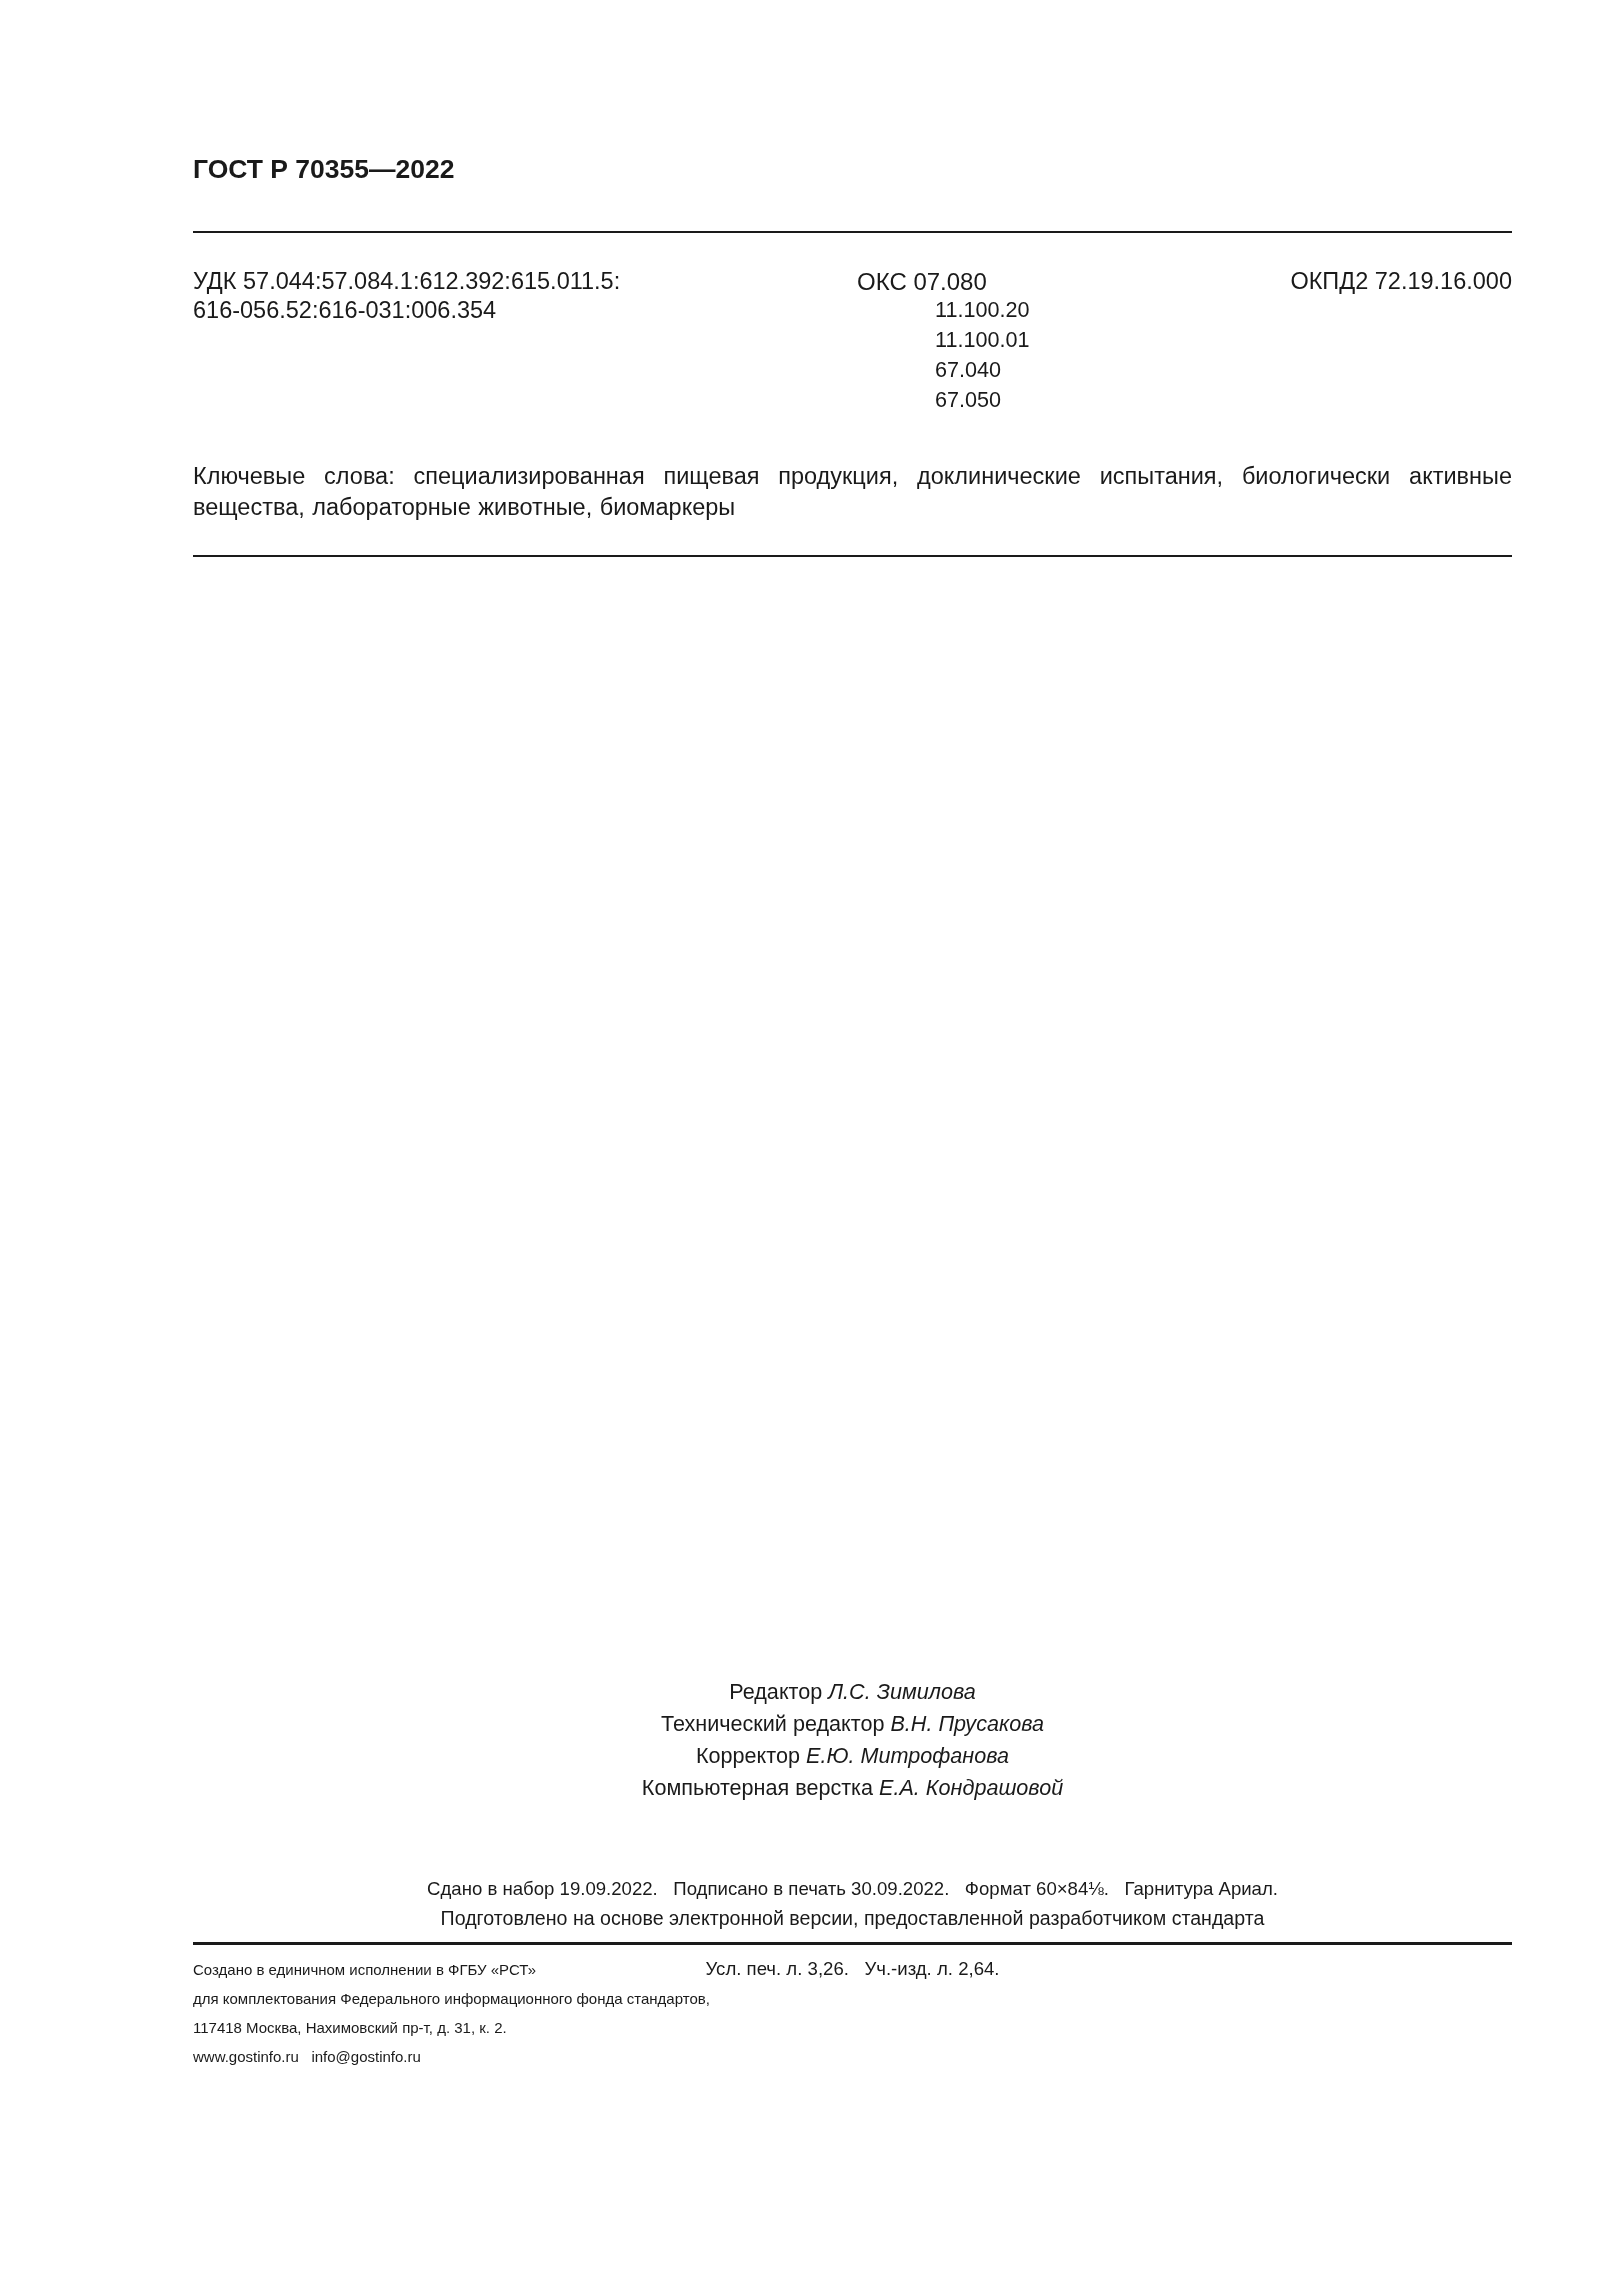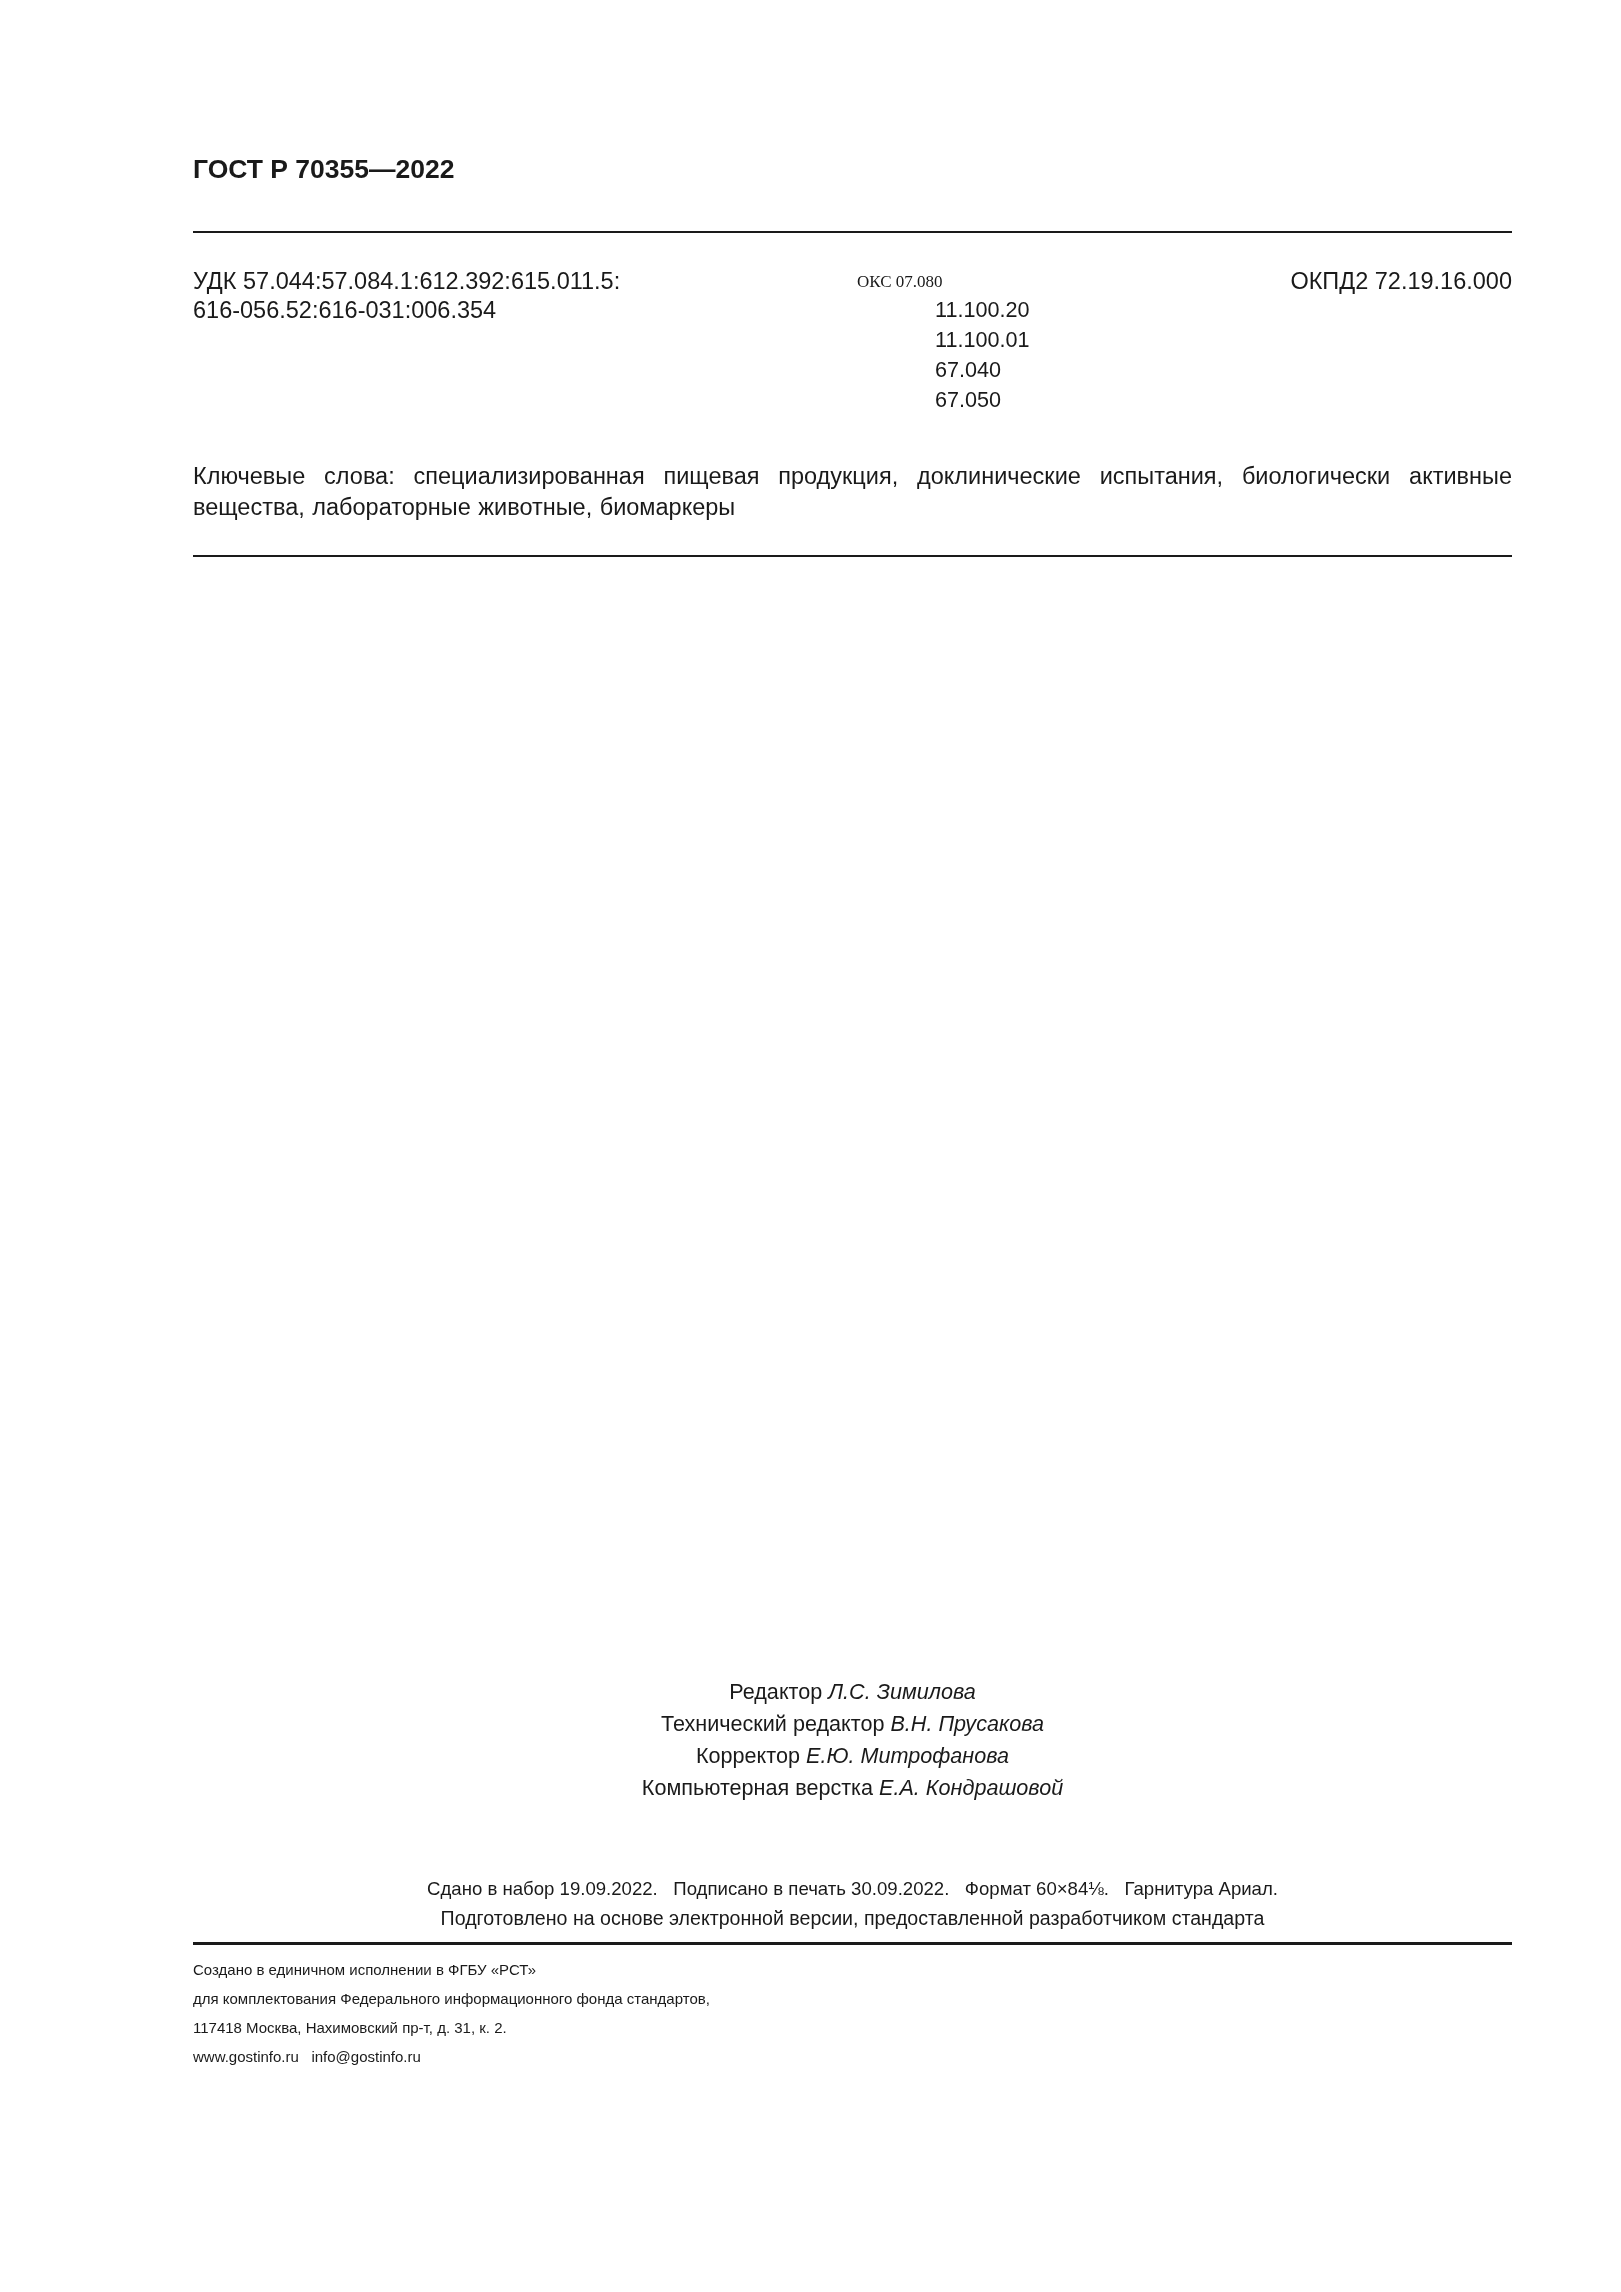--- a/index.html
+++ b/index.html
@@ -2,21 +2,21 @@
 <html><head>
 <meta charset="utf-8">
 <style>
   html, body { margin: 0; padding: 0; background: #ffffff; }
   body { width: 1621px; height: 2293px; position: relative; overflow: hidden; color: #1a1a1a; font-family: "Liberation Sans", sans-serif; }
   .abs { position: absolute; }
   .rule { position: absolute; left: 193px; width: 1319px; background: #1a1a1a; }
   .title { left: 193px; top: 156px; font-size: 26.5px; font-weight: bold; line-height: 1; white-space: nowrap; }
   .codes { left: 193px; top: 267px; font-size: 23.5px; line-height: 29px; }
   .codes .udk div { white-space: nowrap; }
-  .oks-head { left: 857px; top: 267px; font-size: 17px; line-height: 29px; white-space: nowrap; font-family: Liberation Serif, serif; }
+  .oks-head { left: 857px; top: 267px; font-size: 24px; line-height: 29px; white-space: nowrap; }
   .oks-sub { left: 919px; top: 295px; font-size: 21.6px; line-height: 30px; margin-left: 16px; }
   .oks-sub div { white-space: nowrap; }
   .okpd { right: 109px; top: 267px; font-size: 23.5px; line-height: 29px; white-space: nowrap; text-align: right; }
   .keywords { left: 193px; top: 461px; width: 1319px; font-size: 23.5px; line-height: 31px; text-align: justify; word-spacing: 1px; }
   .credits { left: 193px; width: 1319px; top: 1676px; font-size: 21.6px; line-height: 32px; text-align: center; }
   .credits em { font-style: italic; text-align: right; }
   .imprint { left: 193px; width: 1319px; top: 1823px; font-size: 18.6px; line-height: 26.5px; text-align: center; white-space: pre; }
   .prepared { left: 193px; width: 1319px; top: 1907px; font-size: 19.6px; line-height: 23.5px; text-align: center; }
   .footer { left: 193px; width: 1319px; top: 1955px; font-size: 15px; line-height: 29px; text-align: left; }
   .footer .links { white-space: pre; }
@@ -51,20 +51,21 @@
 
 <div class="abs credits">
   <div><span>Редактор</span> <em>Л.С. Зимилова</em></div>
   <div><span>Технический редактор</span> <em>В.Н. Прусакова</em></div>
   <div><span>Корректор</span> <em>Е.Ю. Митрофанова</em></div>
   <div><span>Компьютерная верстка</span> <em>Е.А. Кондрашовой</em></div>
 </div>
 
 <div class="abs imprint">
   <div>Сдано в набор 19.09.2022.   Подписано в печать 30.09.2022.   Формат 60×84⅛.   Гарнитура Ариал.</div>
+  <div>Усл. печ. л. 3,26.   Уч.-изд. л. 2,64.</div>
 </div>
 
 <div class="abs prepared">Подготовлено на основе электронной версии, предоставленной разработчиком стандарта</div>
 
 <div class="rule" style="top:1942px;height:2.9px;"></div>
 
 <div class="abs footer">
   <div>Создано в единичном исполнении в ФГБУ «РСТ»</div>
   <div>для комплектования Федерального информационного фонда стандартов,</div>
   <div>117418 Москва, Нахимовский пр-т, д. 31, к. 2.</div>

